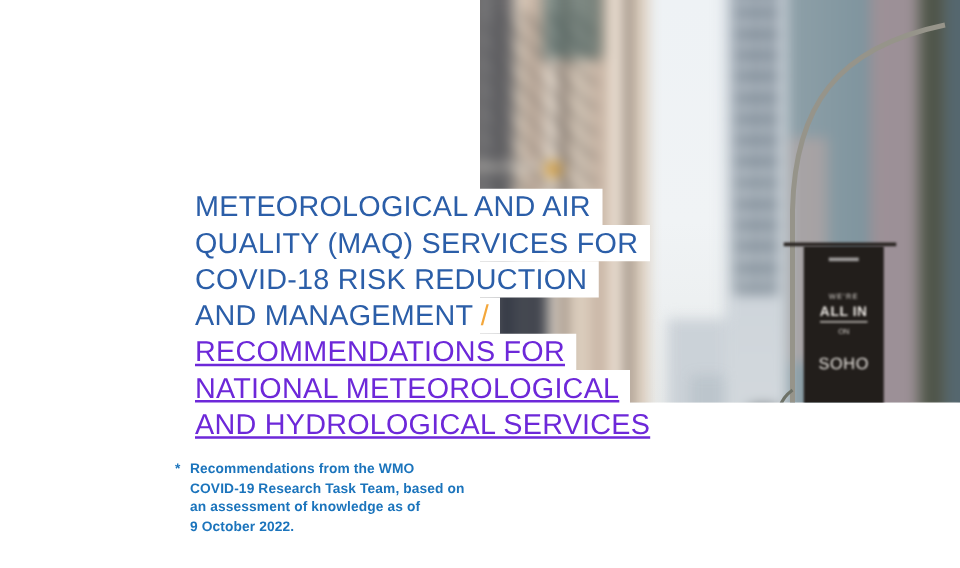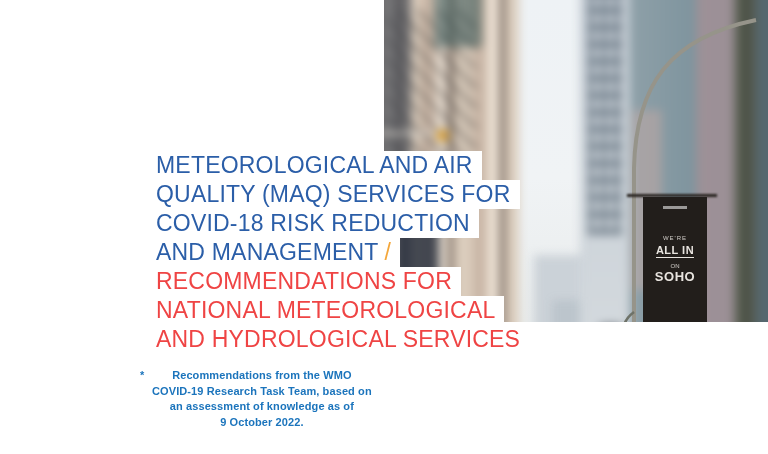--- a/index.html
+++ b/index.html
@@ -46,21 +46,21 @@
   .lamppost-svg{position:absolute;left:0;top:0;filter:blur(.6px);}
 
   .banner-bar{position:absolute;left:243px;width:90px;height:3px;background:#2a2522;filter:blur(.8px);}
   .banner{position:absolute;left:259px;top:197px;width:64px;height:148px;background:#221e1b;
      filter:blur(.7px);display:flex;flex-direction:column;align-items:center;color:#e8e4df;}
   .banner .logo-bar{width:24px;height:3px;background:rgba(255,255,255,.55);margin-top:9px;}
   .banner .w-top{margin-top:26px;font-size:6px;letter-spacing:1px;opacity:.85;}
   .banner .w-main{margin-top:3px;font-size:11px;font-weight:700;letter-spacing:.5px;
      border-bottom:1.5px solid #e8e4df;padding-bottom:1px;}
   .banner .w-mid{margin-top:5px;font-size:6px;opacity:.85;}
-  .banner .w-bot{margin-top:0;font-size:13px;font-weight:700;letter-spacing:.5px;}
+  .banner .w-bot{margin-top:14px;font-size:13px;font-weight:400;letter-spacing:.5px;}
 
   .shop-sign{position:absolute;left:258px;top:350px;width:66px;height:17px;background:#f6f1ea;
      filter:blur(.9px);display:flex;align-items:center;justify-content:center;}
   .shop-sign .red-bar{width:38px;height:4px;background:#c2452f;border-radius:2px;}
 
   .psign{background:#f3eae2;filter:blur(.7px);box-sizing:border-box;padding:3px 3px;}
   .psign .row{display:flex;align-items:flex-start;}
   .psign .num{color:#c6402b;font-weight:700;line-height:1;}
   .psign .minibars{display:flex;flex-direction:column;gap:2px;margin:2px 0 0 2px;}
   .psign .minibars i{display:block;width:14px;height:2px;background:#c6402b;opacity:.8;}
@@ -90,27 +90,27 @@
   .sign3-far .bar-r{width:18px;height:3px;background:#c6402b;margin:4px auto 0;opacity:.85;}
   .sign3-far .bar-d{width:16px;height:2px;background:#6a655e;margin:3px auto 0;}
 
   
   .content{position:absolute;left:3px;top:0;width:768px;height:374px;z-index:3;pointer-events:none;margin-left:40px;}
   .title-block{position:absolute;left:113px;top:151px;}
   .title-line{height:29px;white-space:nowrap;}
   .line-box{display:inline-block;line-height:29px;background:#fff;padding:0 9px 0 0;
      font-size:23px;letter-spacing:.2px;}
   .t-dark{color:#2b5ea8;}
-  .t-cyan{color:#ef4444;}
+  .t-cyan{color:#6d28d9;text-decoration:underline;}
   .t-slash{color:#f4a73b;margin-left:6px;}
 
   .footnote{position:absolute;left:97px;top:368px;display:flex;
      color:#1b74bc;font-size:11px;line-height:15.5px;font-weight:700;letter-spacing:.1px;}
   .fn-marker{width:12px;flex:none;}
-  .fn-lines{max-width:260px;text-align:center;}
+  .fn-lines{max-width:260px;}
 </style>
 </head>
 <body>
 
 <div class="page">
 
   <div class="photo">
     <div class="photo-bg">
       <div class="stripes-left"></div>
       <div class="fire-escape"></div>

